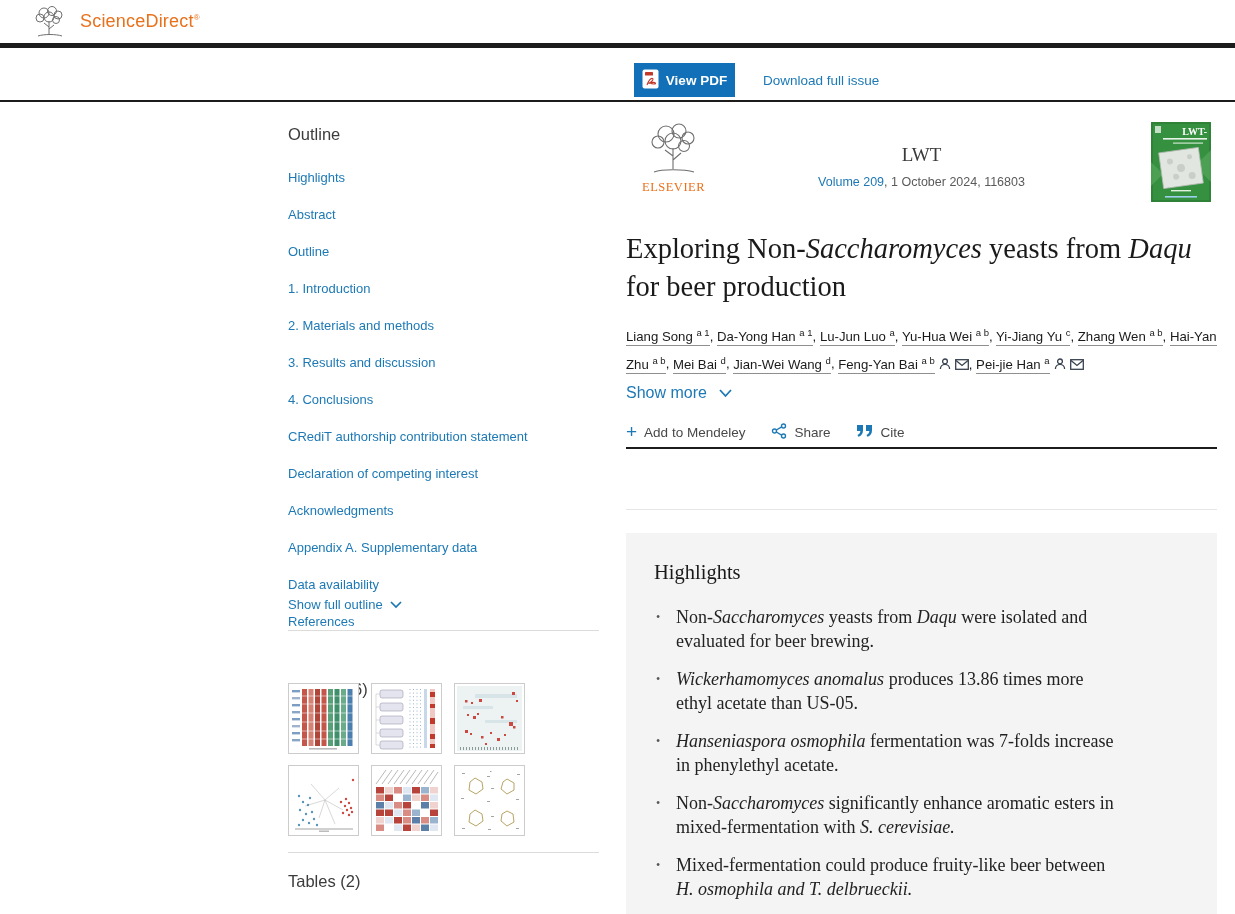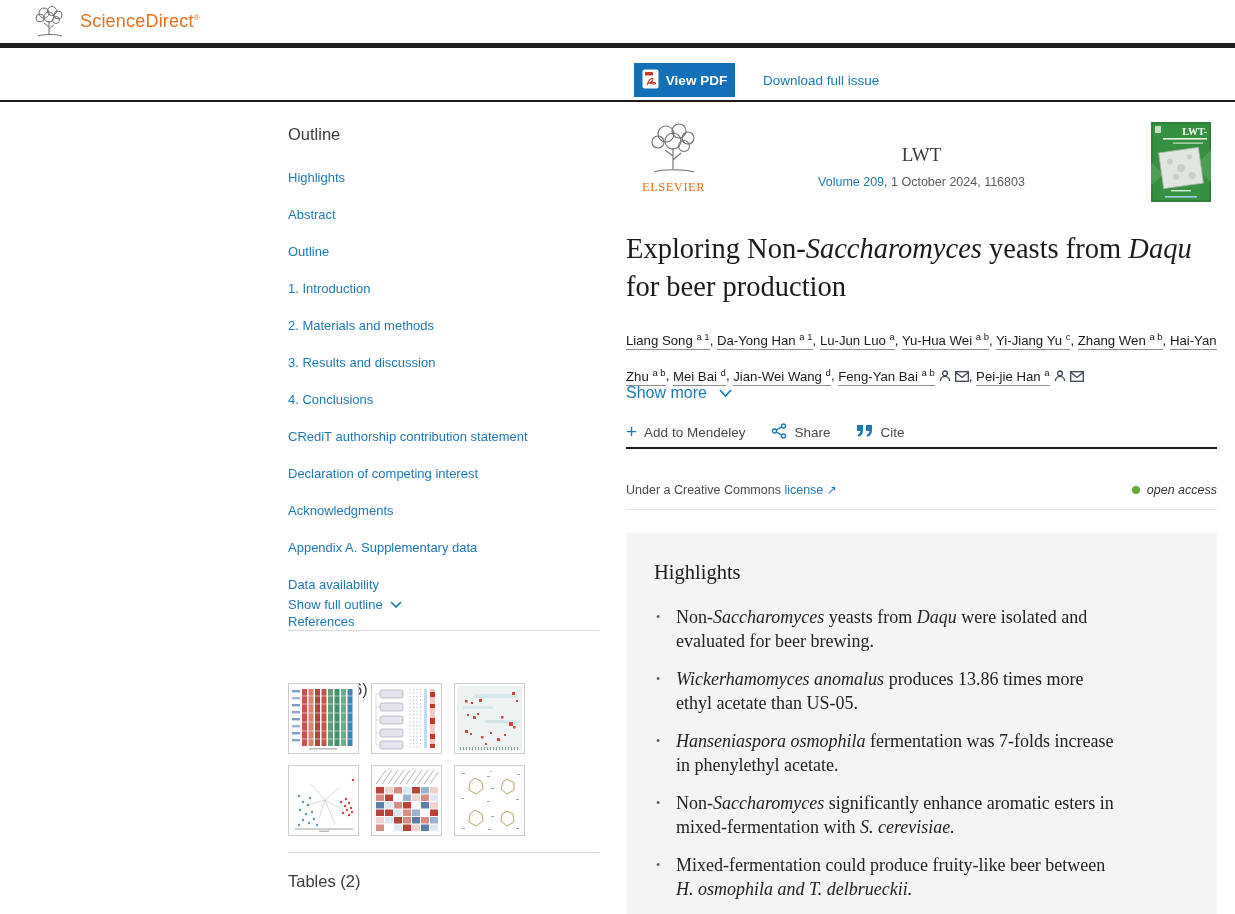--- a/index.html
+++ b/index.html
@@ -45,21 +45,21 @@
   .elsevier-logo .pub-name { font-family:"Liberation Serif", serif; color:#e9711c; font-size:12.5px; letter-spacing:.5px; margin-top:-2px; display:block; }
   .journal-meta { position:absolute; left:120px; right:120px; top:22px; text-align:center; }
   .journal-name { font-family:"Liberation Serif", serif; font-size:19px; color:#3a3a3a; font-weight:400; }
   .vol-line { margin-top:9px; font-size:12.5px; color:#5a5a5a; }
   .cover { position:absolute; right:0; top:0; width:72px; height:80px; cursor:pointer; }
 
   .title { position:absolute; top:110px; left:0; width:575px; font-family:"Liberation Serif", serif;
     font-weight:400; font-size:28.5px; line-height:38px; color:#1a1a1a; }
   .title i { font-style:italic; }
 
-  .authors { position:absolute; top:201px; left:0; width:591px; font-size:13.2px; line-height:31px; color:#1a1a1a; }
+  .authors { position:absolute; top:201px; left:0; width:591px; font-size:13.2px; line-height:23px; color:#1a1a1a; }
   .author { color:#1a1a1a; border-bottom:1px solid #8f8f8f; padding-bottom:1px; }
   .author sup { font-size:9.5px; color:#1a1a1a; }
   .a-icon { display:inline-block; vertical-align:-1px; margin-left:4px; cursor:pointer; }
   .a-sep { color:#1a1a1a; }
 
   .show-more { position:absolute; top:264px; left:0; font-size:16px; color:#1d79b5; display:flex; align-items:center; gap:12px; }
 
   .actions { position:absolute; top:297px; left:0; width:591px; height:30px; display:flex; align-items:center; gap:26px;
     font-size:13.5px; color:#484848; }
   .action { display:flex; align-items:center; gap:7px; color:#484848; }
@@ -530,28 +530,20 @@
           <path d="M1,1 h6 v5.5 c0,3.5 -1.8,5.3 -4.6,6.3 l-0.9,-1.8 c1.8,-0.9 2.7,-2 2.9,-4 H1 Z" fill="#1d79b5"></path>
           <path d="M10,1 h6 v5.5 c0,3.5 -1.8,5.3 -4.6,6.3 l-0.9,-1.8 c1.8,-0.9 2.7,-2 2.9,-4 H10 Z" fill="#1d79b5"></path>
         </svg>
       </span>
       <span>Cite</span>
     </a>
   </div>
   <div class="rule-dark"></div>
 
 
-  <div class="cc-row">
-    <span>Under a Creative Commons</span>
-    <a class="link"> <span>license</span> <span class="ext">↗</span></a>
-    <span class="oa">
-      <span class="oa-dot"></span>
-      <span>open access</span>
-    </span>
-  </div>
   <div class="rule-light"></div>
 
   <section class="highlights">
     <h2>Highlights</h2>
     <ul class="hl-list">
 
         <li><span>Non-</span><i>Saccharomyces</i><span> yeasts from </span><i>Daqu</i><span> were isolated and evaluated for beer brewing.</span></li>
 
         <li><i>Wickerhamomyces anomalus</i><span> produces 13.86 times more ethyl acetate than US-05.</span></li>
 

